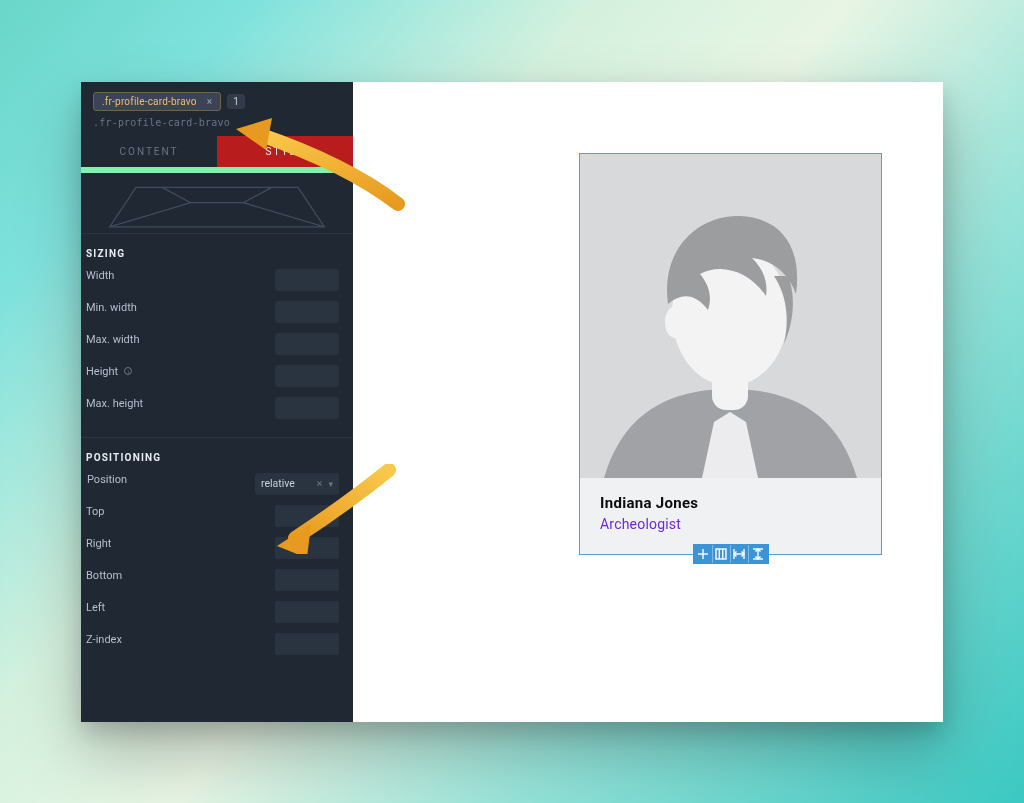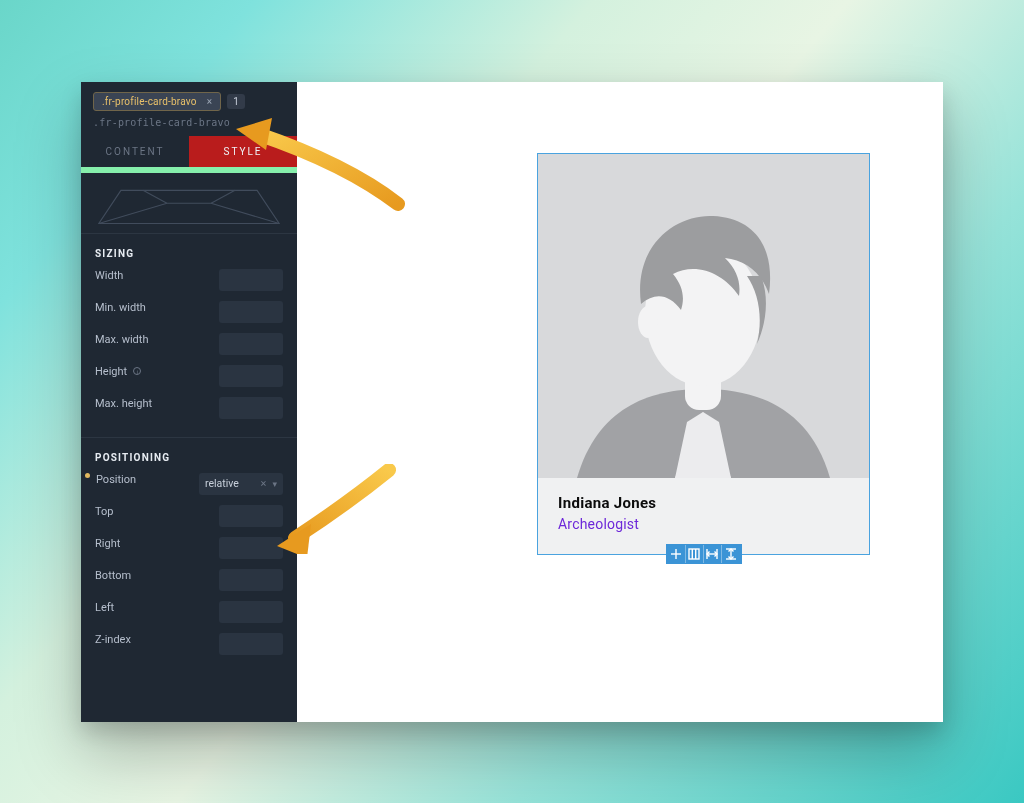--- a/index.html
+++ b/index.html
@@ -7,45 +7,45 @@
   body {
     background: linear-gradient(130deg, #6ad6c9 0%, #7fe2dd 15%, #d4f1de 35%, #e8f5e4 50%, #96e3d9 70%, #3ac8c2 100%);
     display: flex; align-items: center; justify-content: center;
   }
   .window {
     width: 862px; height: 640px; background: #fff; display: flex;
     box-shadow: 0 30px 60px rgba(0,0,0,0.25), 0 10px 20px rgba(0,0,0,0.15);
     position: relative; overflow: hidden;
   }
   
-  .panel { width: 216px; height: 100%; background: #1f2833; color: #d6dde7; font-size: 10.5px; display: flex; flex-direction: column; overflow: hidden; }
+  .panel { width: 272px; height: 100%; background: #1f2833; color: #d6dde7; font-size: 10.5px; display: flex; flex-direction: column; overflow: hidden; }
   .sel-row { padding: 10px 12px 6px 12px; display: flex; align-items: center; gap: 6px; }
   .sel-chip { background: #3a4454; color: #e8c06a; border: 1px solid #70654a; border-radius: 3px; padding: 3px 8px; font-family: ui-monospace, Menlo, Consolas, monospace; font-size: 10px; letter-spacing: .2px; display: inline-flex; align-items: center; gap: 6px; }
   .sel-chip .x { color: #9aa4b3; cursor: pointer; margin-left: 4px; }
   .count { background: #323b49; color: #c8d0db; border-radius: 3px; padding: 2px 6px; font-size: 10px; }
   .breadcrumb { padding: 0 12px 8px 12px; font-family: ui-monospace, Menlo, Consolas, monospace; font-size: 10px; color: #6b7585; letter-spacing: .2px; }
   .tabs { display: flex; border-bottom: 6px solid #86efac; }
   .tab { flex: 1; text-align: center; padding: 10px 0; font-size: 10px; letter-spacing: 2px; color: #6b7585; cursor: pointer; }
   .tab.active { color: #eef2f7; background: #b91c1c; }
   .device-preview { height: 46px; margin: 10px 16px 4px 16px; position: relative; }
   .device-preview svg { width: 100%; height: 100%; display: block; }
-  .section { border-top: 1px solid #2c3642; padding: 14px 14px 8px 14px; }
+  .section { border-top: 1px solid #2c3642; padding: 14px 14px 8px 5px; }
   .section-title { font-size: 10px; letter-spacing: 1.2px; color: #e6ebf1; font-weight: 700; margin-bottom: 10px; }
   .prop { display: flex; align-items: flex-start; height: 28px; margin-bottom: 4px; }
   .prop-label { flex: 1; color: #b6bfcd; font-size: 11px; display: flex; align-items: center; gap: 4px; }
   .info-dot { width: 8px; height: 8px; border: 1px solid #6b7585; border-radius: 50%; display: inline-flex; align-items: center; justify-content: center; font-size: 6px; color: #6b7585; margin-left: 2px; }
   .prop-input { width: 64px; height: 22px; background: #2a3441; border-radius: 3px; }
   .prop-input.wide { width: 84px; display: flex; align-items: center; padding: 0 6px; gap: 6px; }
   .prop-input.wide span.val { color: #c8d0db; font-size: 10.5px; flex: 1; }
   .prop-input.wide span.x { color: #6b7585; cursor: pointer; font-size: 11px; }
   .prop-input.wide span.caret { color: #6b7585; font-size: 9px; }
   .dot-mod { width: 5px; height: 5px; border-radius: 50%; background: #e0b85f; margin-right: 6px; margin-left: -10px; }
   
   .canvas { flex: 1; background: #ffffff; position: relative; }
-  .card { position: absolute; left: 240px; top: 71px; width: 333px; border: 1.5px solid #4aa3df; background: #e6e7e9; }
+  .card { position: absolute; left: 226px; top: 71px; width: 303px; border: 1.5px solid #4aa3df; background: #e6e7e9; }
   .avatar { width: 100%; height: 324px; background: #d8d9db; display: flex; align-items: flex-end; justify-content: center; overflow: hidden; }
   .avatar svg { width: 100%; height: 100%; display: block; }
   .card-body { background: #f0f1f2; padding: 16px 20px 22px 20px; }
   .card-name { font-weight: 700; font-size: 15px; color: #0c0c0c; letter-spacing: .3px; margin-bottom: 4px; }
   .card-role { font-size: 14px; color: #6d28d9; letter-spacing: .2px; }
   .toolbar { position: absolute; left: 50%; transform: translateX(-50%); bottom: -10px; height: 20px; background: #3b94d6; display: flex; align-items: center; padding: 0 2px; }
   .tbtn { width: 18px; height: 18px; display: flex; align-items: center; justify-content: center; color: #fff; border-right: 1px solid rgba(255,255,255,.35); }
   .tbtn:last-child { border-right: none; }
   .tbtn svg { width: 12px; height: 12px; stroke: #fff; fill: none; stroke-width: 1.4; }
   

